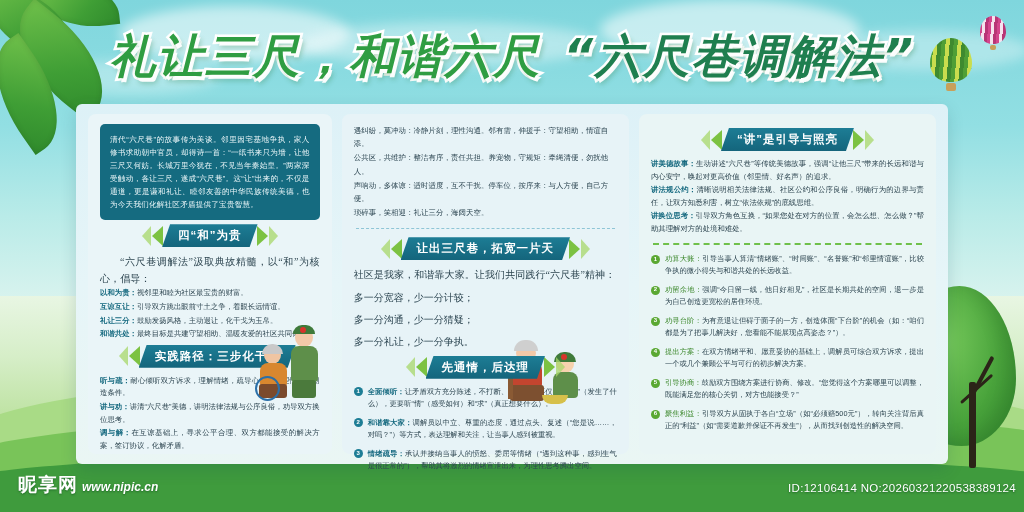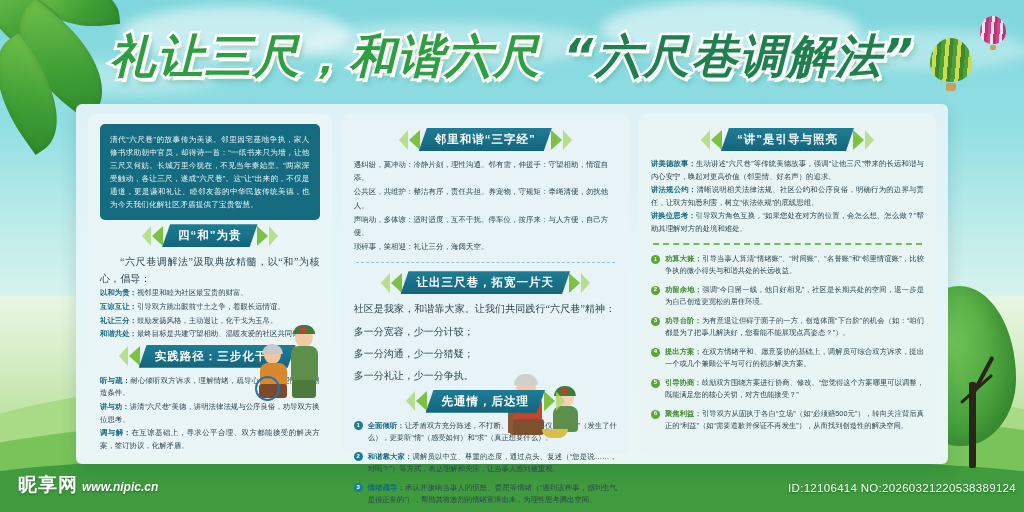--- a/index.html
+++ b/index.html
@@ -183,21 +183,21 @@
     font-size: 7.3px; line-height: 1.64; color: #2d4550; text-align: justify;
   }
   .num {
     flex: none; width: 9px; height: 9px; border-radius: 50%;
     background: #1d7d95; color: #fff; font-size: 6px;
     display: flex; align-items: center; justify-content: center;
     margin-top: 1.5px; font-weight: bold;
   }
   .num-green { background: #5aa832; }
   .nbold { font-weight: bold; color: #15697f; }
-  .nbold-green { font-weight: bold; color: #3f8a2f; margin-top: 17px; }
+  .nbold-green { font-weight: normal; color: #3f8a2f; margin-top: 17px; }
 
   .defs { font-size: 7.4px; line-height: 1.7; color: #2d4550; text-align: justify; }
   .defs p { margin-bottom: 1px; }
   .defs b { color: #15697f; }
 
   
   .illus { position: absolute; }
   .ill-left { right: 6px; bottom: 52px; width: 72px; height: 76px; }
   .ill-mid  { left: 152px; top: 72px; width: 86px; height: 66px; }
 
@@ -339,27 +339,20 @@
         <div class="head" style="left:6px;top:0;width:17px;height:18px;background:#f0c5a2;"></div>
         <div style="position:absolute;left:4px;top:-2px;width:21px;height:10px;background:#c9c9c9;border-radius:10px 10px 0 0;"></div>
         <div class="body-sh" style="left:2px;top:17px;width:27px;height:24px;background:#d8872f;"></div>
         <div style="position:absolute;left:1px;top:38px;width:28px;height:14px;background:#7b4a2c;border-radius:3px;"></div>
       </div>
       <div class="wheel" style="left:1px;top:50px;width:25px;height:25px;"></div>
     </div>
   </div>
 
   <div class="col col-mid">
-    <div class="banner">
-      <span class="chev2 chev2-l"></span>
-      <span class="chev chev-l"></span>
-      <span class="banner-label">邻里和谐“三字经”</span>
-      <span class="chev chev-r"></span>
-      <span class="chev2 chev2-r"></span>
-    </div>
 
     <div class="three-txt">
       <p>遇纠纷，莫冲动：冷静片刻，理性沟通。邻有需，伸援手：守望相助，情谊自添。</p>
       <p>公共区，共维护：整洁有序，责任共担。养宠物，守规矩：牵绳清便，勿扰他人。</p>
       <p>声响动，多体谅：适时适度，互不干扰。停车位，按序来：与人方便，自己方便。</p>
       <p>琐碎事，笑相迎：礼让三分，海阔天空。</p>
     </div>
 
     <div class="dashed"></div>
 

